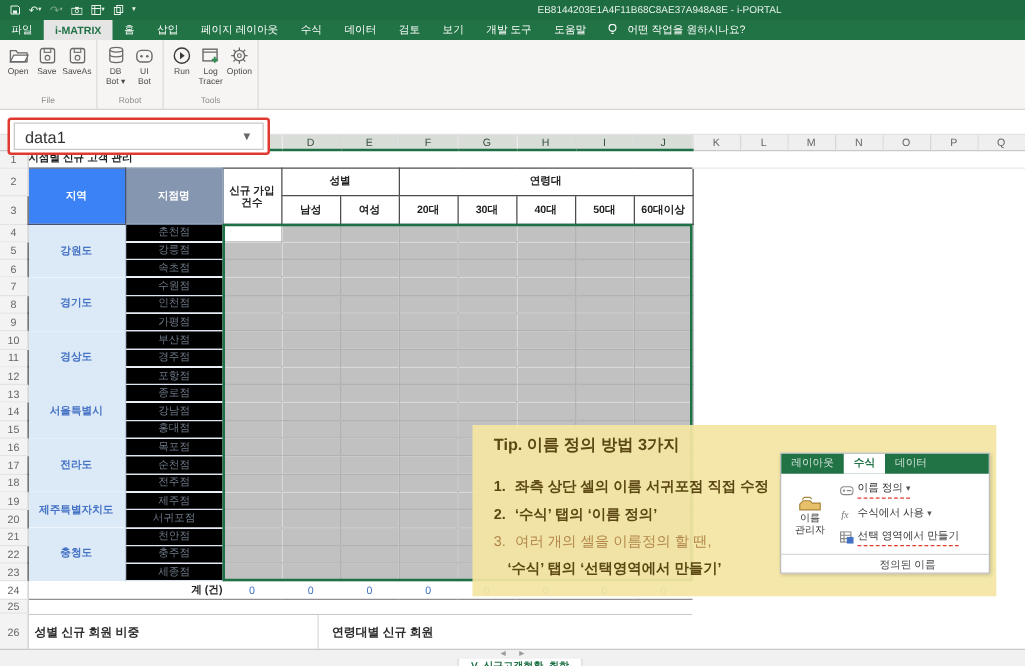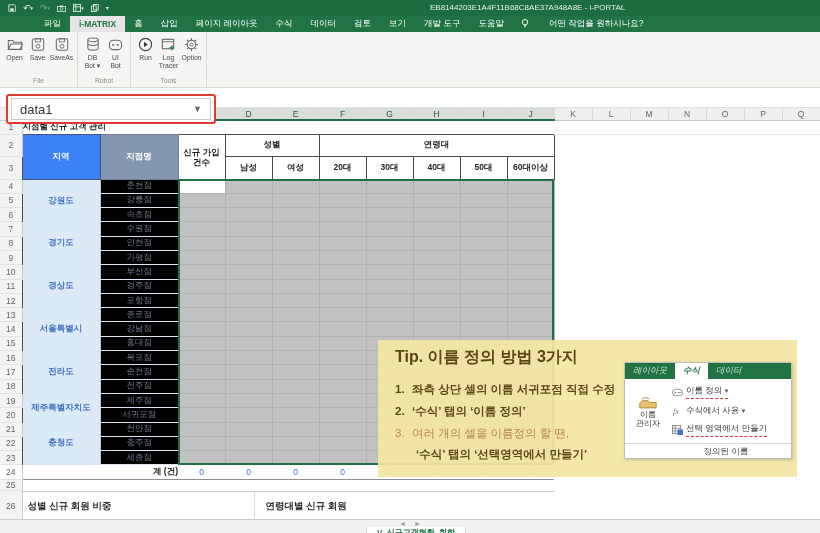--- a/index.html
+++ b/index.html
@@ -11,24 +11,24 @@
   .titlebar { position:absolute; left:0; top:0; width:820px; height:16px;
               background:#1E6C41; display:flex; align-items:center; }
   .qat { display:flex; align-items:center; gap:7px; margin-left:8px; }
   .qat .qi { color:#EAF4EC; font-size:9px; line-height:16px; display:flex; align-items:center; }
   .qat .dim { color:#7FA98E; }
   .title-text { position:absolute; left:430px; top:0; height:16px; line-height:16px;
                 color:#E6F1E9; font-size:8px; white-space:nowrap; }
 
   
   .tabrow { position:absolute; left:0; top:16px; width:820px; height:16px;
-            background:#217346; display:flex; align-items:stretch;padding-left:35px; }
+            background:#217346; display:flex; align-items:stretch; }
   .tab { color:#fff; font-size:8.5px; padding:0 9px; display:flex; align-items:center; white-space:nowrap; }
   .tab.selected { background:#e5e5e5; color:#217346; font-weight:bold; }
-  .tellme { display:flex; align-items:center; gap:20px; color:#fff; font-size:8.5px; padding:0 8px; }
+  .tellme { display:flex; align-items:center; gap:8px; color:#fff; font-size:8.5px; padding:0 8px; }
 
   
   .ribbon { position:absolute; left:0; top:32px; width:820px; height:56px;
             background:#F6F5F3; border-bottom:1px solid #D8D6D2; display:flex; }
   .rgroup { display:flex; flex-direction:column; border-right:1px solid #DCDAD6; padding:4px 3px 0 3px; }
   .rbuttons { display:flex; flex:1; }
   .rbtn { width:23px; display:flex; flex-direction:column; align-items:center;
           font-size:6.8px; color:#4a4a4a; padding-top:1px; line-height:8px; text-align:center; }
   .rbtn.wide { width:25px; }
   .rbtn svg { margin-bottom:2px; }
@@ -93,27 +93,27 @@
 
   .selection-overlay { position:absolute; left:178px; top:71px; width:376px; height:286px;
                        border:2px solid #1E7145; pointer-events:none; z-index:5; }
 
   
   .tip-layer { position:absolute; left:378px; top:340px; width:419px; height:137px;
                background:rgba(243,229,162,0.93); z-index:20; }
   .tip-line { position:absolute; left:17px; font-size:11.5px; font-weight:bold; color:#5a4712; white-space:nowrap; }
   .tip-line .num { display:inline-block; width:17px; }
   .tip-line.muted { color:#b3874b; font-weight:normal; }
-  .tip-title { top:7px; font-size:16px; }
-  .l1 { top:42px; } .l2 { top:64px; } .l3 { top:86px; } .l4 { top:107px; left:38px; }
+  .tip-title { top:7px; font-size:13px; }
+  .l1 { top:42px; } .l2 { top:64px; } .l3 { top:86px; } .l4 { top:107px; left:28px; }
 
   
   .mini { position:absolute; left:246px; top:22px; width:168px; height:97px; background:#fff;
           border:1px solid #BFBDB9; box-shadow:1px 1px 3px rgba(0,0,0,.18); }
-  .mini-tabs { height:16px; background:#217346; display:flex; font-size:8.5px;font-style:italic; }
+  .mini-tabs { height:16px; background:#217346; display:flex; font-size:8.5px; }
   .mini-tab { color:#CFE0D5; padding:0 8px; display:flex; align-items:center; }
   .mini-tab.selected { background:#fff; color:#217346; font-weight:bold; }
   .mini-body { display:flex; height:64px; }
   .nm { width:46px; display:flex; flex-direction:column; align-items:center; justify-content:center;
         font-size:8px; color:#333; line-height:9px; text-align:center; }
   .defs { flex:1; display:flex; flex-direction:column; justify-content:space-evenly; padding-left:1px; }
   .def-item { display:flex; align-items:center; gap:3px; font-size:8.5px; color:#333; white-space:nowrap; }
   .def-item .caret { font-size:7px; color:#555; }
   .dashed { border-bottom:1px dashed #E0392F; padding-bottom:1px; }
   .mini-footer { height:15px; border-top:1px solid #D8D8D8; text-align:center; font-size:8.5px;

